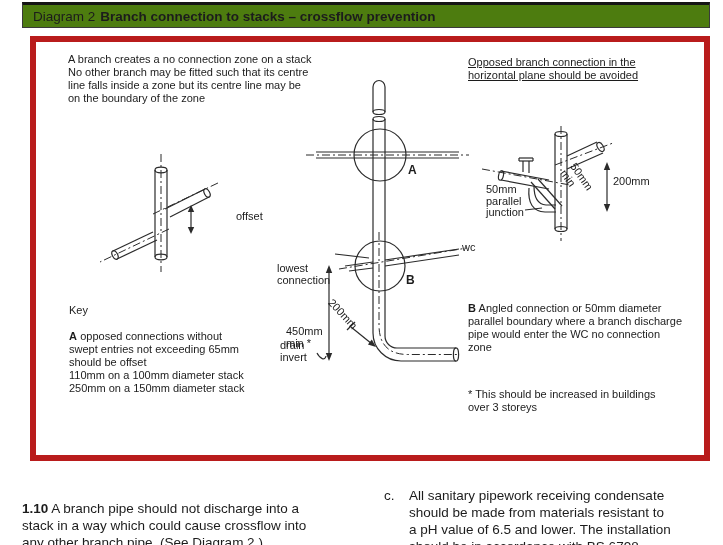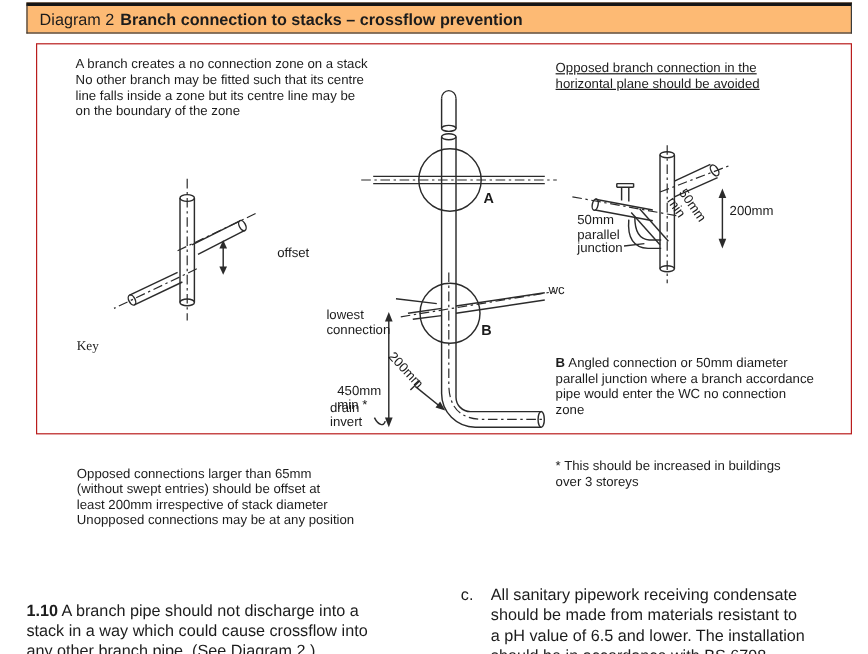--- a/index.html
+++ b/index.html
@@ -14,42 +14,42 @@
     left:22px;top:2px;width:688px;height:26px;
     border-top:3px solid #151515;
     border-left:1px solid #3a3a3a;border-right:1px solid #3a3a3a;border-bottom:1px solid #3a3a3a;
     display:flex;align-items:center;
     padding-left:10px;box-sizing:border-box;
     font-size:13.5px;
   }
   .header-band b{margin-left:5px;}
   
   .diagram-box{
-    left:30px;top:36px;width:680px;height:326px;
-    border:1px solid #b91c1c;box-sizing:border-box;background:#fff;padding-left:18px;
+    left:30px;top:36px;width:680px;height:425px;
+    border:6px solid #b91c1c;box-sizing:border-box;background:#fff;padding-left:18px;
   }
   .diagram-box .art{position:absolute;left:0;top:0;}
   .art path,.art ellipse,.art circle{fill:none;stroke:#2b2b2b;stroke-width:1.2;}
   .art .cl{stroke-dasharray:8 3 2 3;stroke-width:1;}
   .art polygon{fill:#2b2b2b;stroke:none;}
   
   .t{position:absolute;font-size:11px;line-height:13px;white-space:pre-line;}
   .t b{letter-spacing:.2px;}
   .lbl{position:absolute;font-size:11px;line-height:11.5px;white-space:pre-line;}
   .lbl.bold{font-weight:bold;font-size:12px;}
   .rot{transform-origin:0 0;}
   
   .body-para{position:absolute;font-size:13.5px;line-height:17px;white-space:pre-line;}
   .hang{display:flex;}
   .hang .marker{width:25px;flex:0 0 25px;}
 </style>
 </head>
 <body style="color: rgb(28, 28, 28);">
 
-<div class="abs header-band" style="background: #fdba74;">
+<div class="abs header-band" style="background: #4d7c0f;">
   <span>Diagram 2</span>
   <b>Branch connection to stacks – crossflow prevention</b>
 </div>
 
 <div class="abs diagram-box">
 
   <svg class="art" width="676" height="421" viewBox="0 0 676 421">
 
     <g>
       <path class="cl" d="M125,112 V230"></path>
@@ -149,29 +149,32 @@
   <div class="lbl rot" style="left:298px;top:255px;transform:rotate(47deg);">200mm</div>
   <div class="lbl" style="left:244px;top:298px;">drain
 invert</div>
   <div class="lbl" style="left:450px;top:142px;">50mm
 parallel
 junction</div>
   <div class="lbl rot" style="left:541px;top:119px;transform:rotate(55deg);">50mm
 min</div>
   <div class="lbl" style="left:577px;top:134px;">200mm</div>
 
-  <div class="t" style="left:33px;top:246px;font-family:Liberation Serif, serif;">Key</div>
-  <div class="t" style="left:33px;top:352px;">Opposed connections larger than 65mm
-(without swept entries) should be offset at
-least 200mm irrespective of stack diameter
-Unopposed connections may be at any position</div>
+  <div class="t" style="left:33px;top:262px;">Key</div>
+  <div class="t" style="left:33px;top:275px;">
+    <b>A</b><span>  opposed connections without
+swept entries not exceeding 65mm
+should be offset
+110mm on a 100mm diameter stack
+250mm on a 150mm diameter stack</span>
+  </div>
 
   <div class="t" style="left:432px;top:247px;">
     <b>B</b><span>  Angled connection or 50mm diameter
-parallel junction where a branch accordance
+parallel boundary where a branch discharge
 pipe would enter the WC no connection
 zone</span>
   </div>
   <div class="t" style="left:432px;top:346px;">* This should be increased in buildings
 over 3 storeys</div>
 </div>
 
 <div class="body-para" style="left:22px;top:483px;width:352px;">
   <b>1.10</b><span>  A branch pipe should not discharge into a
 stack in a way which could cause crossflow into

